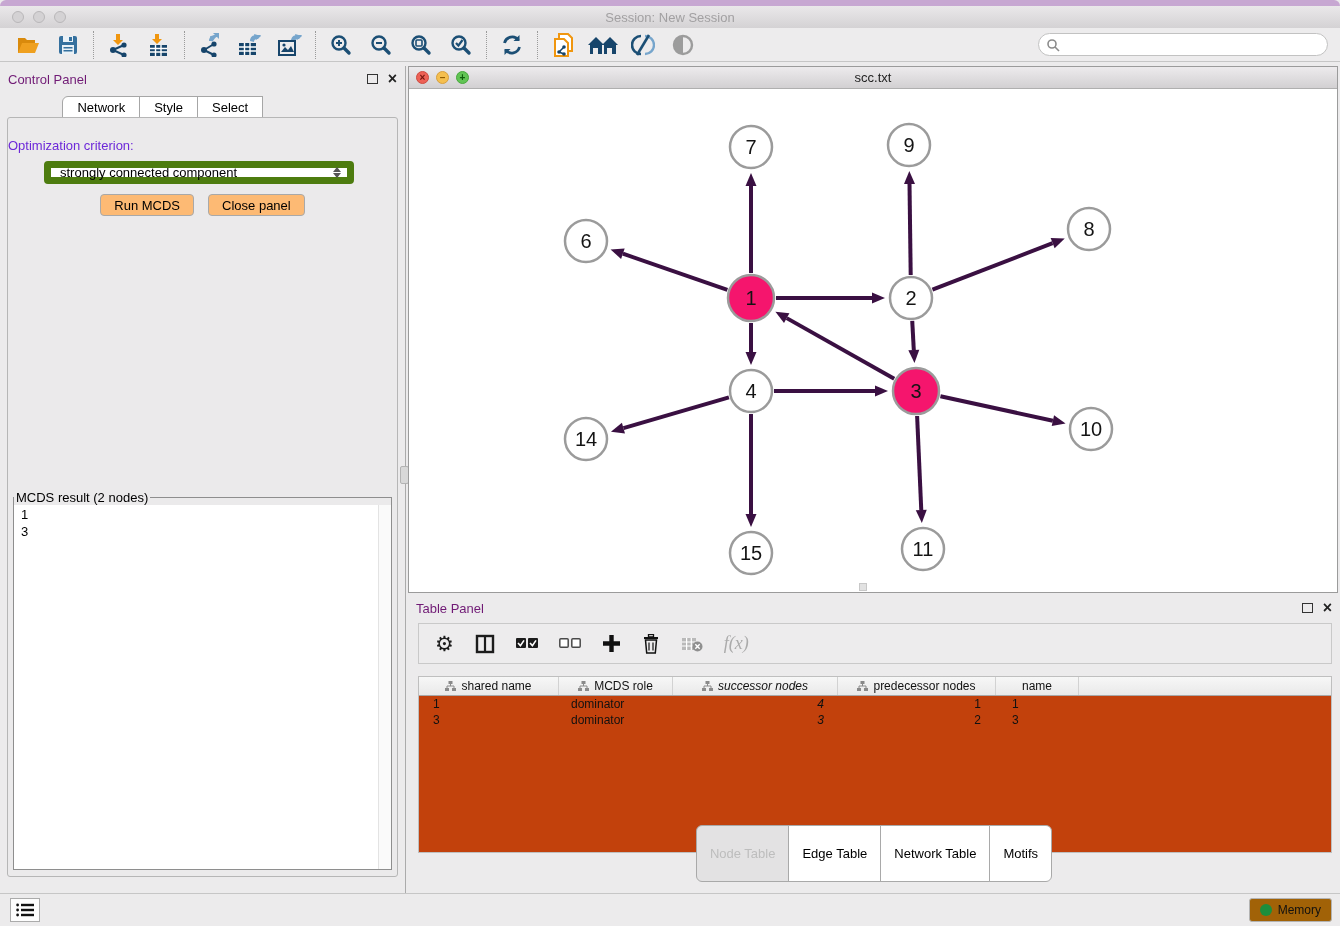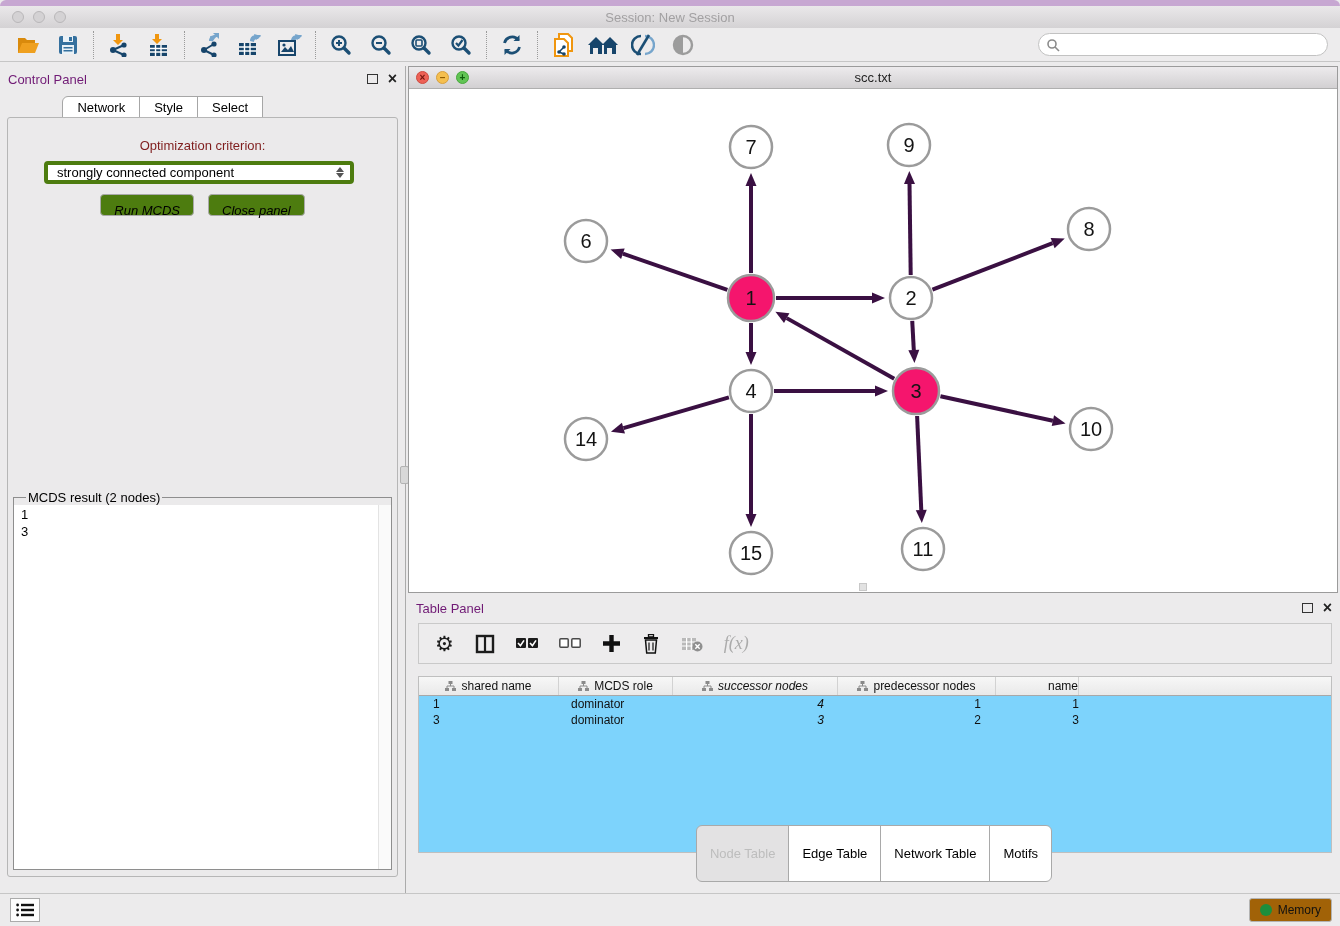--- a/index.html
+++ b/index.html
@@ -29,32 +29,32 @@
   .panel-title { font-size:13px; color:#701a75; flex:1; }
   .float-icon { width:11px; height:10px; border:1.5px solid #333; margin-right:10px; }
   .close-icon { font-size:16px; font-weight:900; color:#222; line-height:10px; }
   .cp-tabs { position:absolute; left:0; right:12px; top:30px; display:flex; justify-content:center; }
   .tab { font-size:13px; padding:3px 14px; background:#fff; border:1px solid #A6A6A6; margin-left:-1px; color:#000; }
   .tab:first-child { border-radius:6px 0 0 6px; margin-left:0; }
   .tab:last-child { border-radius:0 6px 6px 0; }
   .tab.sel { background:#E7E6E7; color:#14532d;margin-top:40px; }
   .cp-body { position:absolute; left:7px; right:7px; top:51px; bottom:16px; background:#EBEAEB;
     border:1px solid #B6B6B6; border-radius:3px; }
-  .opt-label { position:absolute; top:20px; left:0; right:0; text-align:center; font-size:13px; color:#7f1d1d; }
+  .opt-label { position:absolute; top:20px; left:0; right:0; text-align:left; font-size:13px; color:#6d28d9; }
   .mac-select { position:absolute; top:43px; left:36px; width:310px; height:23px; background:#fff;
-    border:4px solid #4d7c0f; border-radius:4px; display:flex; align-items:center; font-size:13px; padding-left:9px; }
+    border:7px solid #4d7c0f; border-radius:4px; display:flex; align-items:center; font-size:13px; padding-left:9px; }
   .stepper { margin-left:auto; margin-right:6px; display:flex; flex-direction:column; align-items:center; gap:1px; }
   .stepper b { width:0; height:0; border-left:4px solid transparent; border-right:4px solid transparent; }
   .step-up { border-bottom:5px solid #555; }
   .step-dn { border-top:5px solid #555; }
   .cp-buttons { position:absolute; top:76px; left:0; right:0; display:flex; justify-content:center; gap:14px; }
-  .mac-btn { font-size:13px; background:#4d7c0f; border:1px solid #A9A9A9; border-radius:4px; padding:8px 13px; height:22px;font-style:italic; }
+  .mac-btn { font-size:13px; background:#fdba74; border:1px solid #A9A9A9; border-radius:4px; padding:2px 13px; height:22px; }
   .result-fieldset { position:absolute; left:5px; right:5px; top:372px; bottom:6px;
     border:1px solid #8E8E8E; background:#EBEAEB; }
-  .result-fieldset legend { font-size:13px; color:#000; margin-left:12px; padding:0 2px; }
+  .result-fieldset legend { font-size:13px; color:#000; margin-left:0; padding:0 2px; }
   .result-area { position:absolute; left:0; right:0; top:0; bottom:0; background:#fff; font-size:13px;
     line-height:17px; padding:1px 0 0 7px; white-space:pre-line; overflow:hidden; }
   .result-scroll { position:absolute; right:0; top:0; bottom:0; width:13px; background:#FAFAFA; border-left:1px solid #E3E3E3; }
 
   .splitter { position:absolute; left:405px; top:66px; width:3px; height:827px; background:#ECEBEC; border-left:1px solid #ABABAB; }
   .splitter-grip { position:absolute; left:-6px; top:400px; width:9px; height:18px; background:#D8D8D8; border:1px solid #B3B3B3; border-radius:2px; }
 
   
   .net-window { position:absolute; left:408px; top:66px; width:930px; height:527px; border:1px solid #9B9B9B; background:#fff; }
   .net-titlebar { height:22px; background:linear-gradient(#EDEBED,#D2D0D2); border-bottom:1px solid #AFAFAF;
@@ -68,26 +68,26 @@
   .net-canvas { position:relative; width:100%; height:503px; background:#fff; }
   .canvas-grip { position:absolute; left:450px; bottom:1px; width:8px; height:8px; background:#E2E2E2; border:1px solid #C8C8C8; }
 
   
   .table-panel { position:absolute; left:408px; top:595px; width:932px; height:295px; background:#ECEBEC; }
   .tp-toolbar { position:absolute; left:10px; right:8px; top:28px; height:41px; background:#EDECED;
     border:1px solid #C9C9C9; display:flex; align-items:center; padding-left:16px; gap:21px; }
   .tp-icon { display:flex; align-items:center; justify-content:center; }
   .gear-glyph { font-size:21px; color:#1C1C1C; }
   .fx-glyph { font-family:"Liberation Serif", serif; font-style:italic; font-size:18px; color:#ABABAB; }
-  .tp-table { position:absolute; left:10px; right:8px; top:81px; bottom:37px; background:#7dd3fc; border:1px solid #BFBFBF; overflow:hidden; }
+  .tp-table { position:absolute; left:10px; right:8px; top:81px; bottom:37px; background:#c2410c; border:1px solid #BFBFBF; overflow:hidden; }
   .thead { display:flex; height:19px; background:linear-gradient(#F7F7F7,#E9E9E9); border-bottom:1px solid #A8A8A8; }
   .th { display:flex; align-items:center; justify-content:center; gap:5px; font-size:12px; color:#111;
     border-right:1px solid #D2D2D2; height:100%; }
   .trow { display:flex; height:16px; align-items:center; font-size:12px; color:#111; }
-  .c0 { width:140px; } .c1 { width:114px; } .c2 { width:165px;font-style:italic; } .c3 { width:158px; } .c4 { width:83px;justify-content:flex-end; }
+  .c0 { width:140px; } .c1 { width:114px; } .c2 { width:165px;font-style:italic; } .c3 { width:158px; } .c4 { width:83px; }
   .cell { height:100%; display:flex; align-items:center; }
   .cell.c0 { padding-left:14px; } .cell.c1 { padding-left:12px; }
   .cell.c2 { justify-content:flex-end; padding-right:14px; }
   .cell.c3 { justify-content:flex-end; padding-right:15px; }
   .cell.c4 { padding-left:16px; }
   .tp-tabs { position:absolute; left:0; right:0; bottom:8px; display:flex; justify-content:center; }
   .tp-tab { font-size:13px; padding:20px 13px; background:#fff; border:1px solid #A9A9A9; margin-left:-1px; }
   .tp-tab:first-child { border-radius:6px 0 0 6px; margin-left:0; }
   .tp-tab:last-child { border-radius:0 6px 6px 0; }
   .tp-tab.sel { background:#E3E2E3; color:#BDBDBD; }

